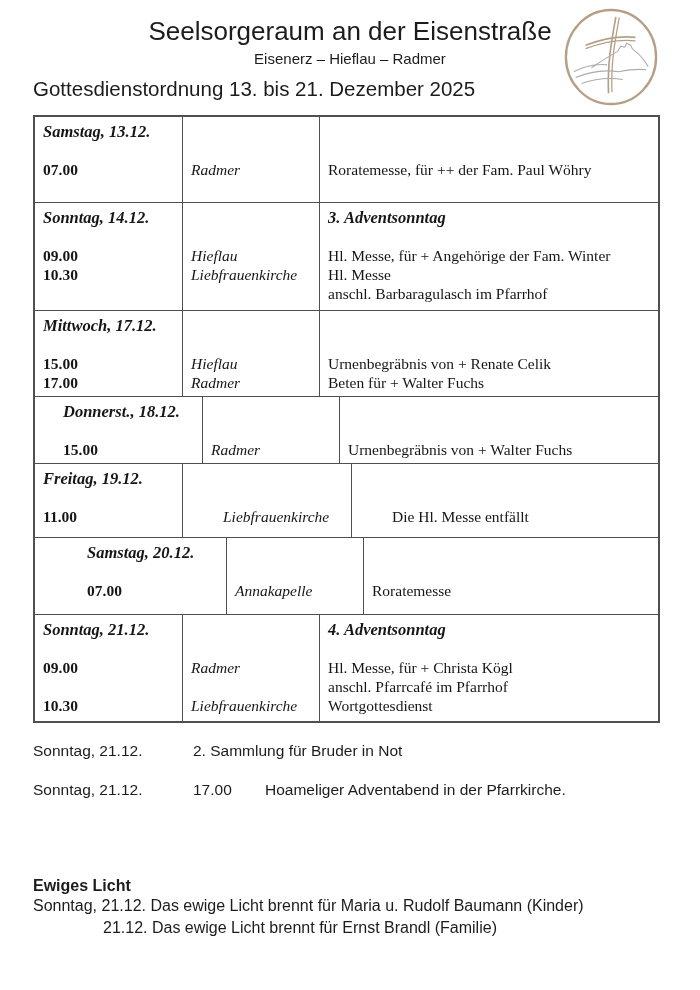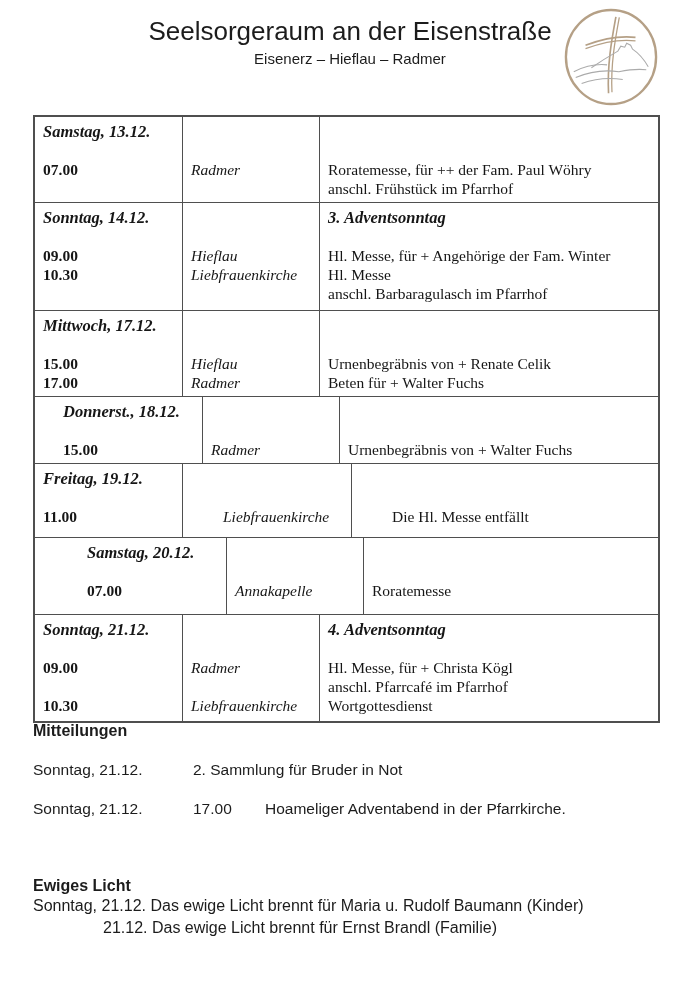--- a/index.html
+++ b/index.html
@@ -98,40 +98,40 @@
       <path d="M24 42.5 C40 36.5 58 32.5 75 34.5" fill="none" stroke="#b5a086" stroke-width="1.3"></path>
       <g stroke="#ababab" stroke-width="1.1" fill="none">
         <path d="M30 62 C40 55 50 49 57 45 L60 40 L64 41 L66 37 L70 39 L72 43 C78 47 84 54 88 61"></path>
         <path d="M12 66 C24 60 36 58 46 59"></path>
         <path d="M14 72 C28 66 44 64 58 66 C68 64 78 63 86 64"></path>
         <path d="M20 78 C34 73 50 72 62 74"></path>
       </g>
     </svg>
   </div>
 
+  <div class="docline">Gottesdienstordnung 13. bis 21. Dezember 2025</div>
 
   <div class="schedule" id="schedule-table">
       <div class="t-row">
         <div class="t-cell c1">
           <div class="t-line first">Samstag, 13.12.</div>
           <div class="t-line"></div>
           <div class="t-line">07.00</div>
           <div class="t-line"></div>
         </div>
         <div class="t-cell c2">
           <div class="t-line first"></div>
           <div class="t-line"></div>
           <div class="t-line">Radmer</div>
           <div class="t-line"></div>
         </div>
         <div class="t-cell c3">
           <div class="t-line first"></div>
           <div class="t-line"></div>
           <div class="t-line">Roratemesse, für ++ der Fam. Paul Wöhry</div>
-          <div class="t-line">anschl. Frühstück im Pfarrhof</div>
         </div>
       </div>
       <div class="t-row">
         <div class="t-cell c1">
           <div class="t-line first">Sonntag, 14.12.</div>
           <div class="t-line"></div>
           <div class="t-line">09.00</div>
           <div class="t-line">10.30</div>
           <div class="t-line"></div>
         </div>
@@ -240,21 +240,20 @@
           <div class="t-line first">4. Adventsonntag</div>
           <div class="t-line"></div>
           <div class="t-line">Hl. Messe, für + Christa Kögl</div>
           <div class="t-line">anschl. Pfarrcafé im Pfarrhof</div>
           <div class="t-line">Wortgottesdienst</div>
         </div>
       </div>
     </div>
 
   <section class="mitteilungen">
-    <div class="sec-head">Mitteilungen</div>
     <div id="mitteilungen-items">
         <div class="m-item">
           <span>Sonntag, 21.12.</span>
           <span style="grid-column: 2 / 4;">2. Sammlung für Bruder in Not</span>
         </div>
         <div class="m-item">
           <span>Sonntag, 21.12.</span>
           <span>17.00</span>
           <span>Hoameliger Adventabend in der Pfarrkirche.</span>
         </div>

